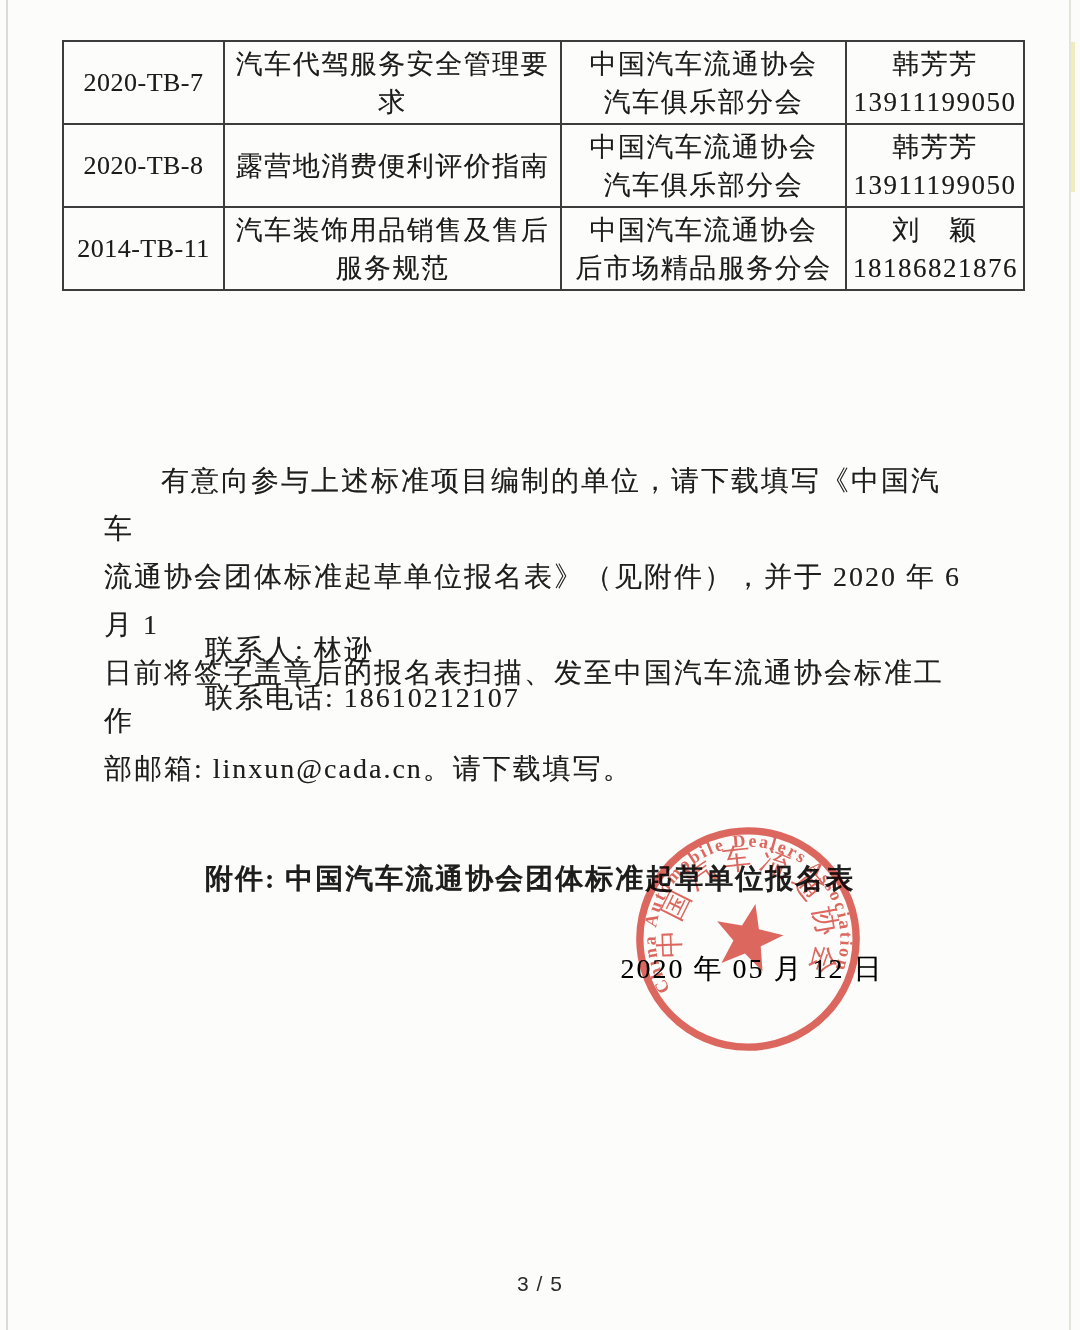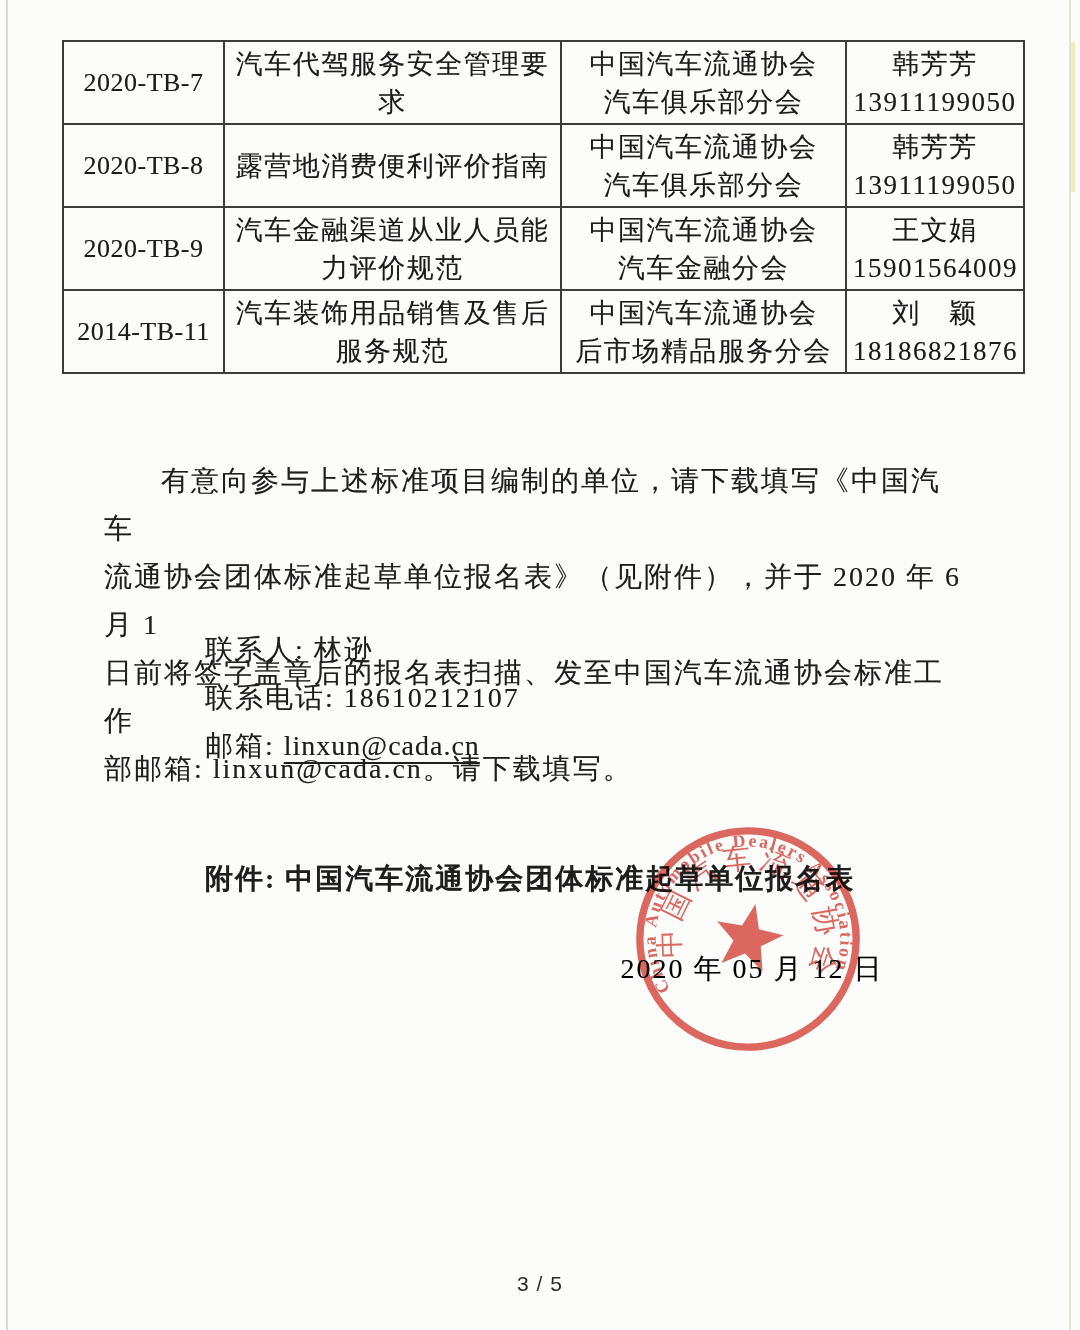--- a/index.html
+++ b/index.html
@@ -116,32 +116,20 @@
       <td class="c-org">
         <div>中国汽车流通协会</div>
         <div>汽车俱乐部分会</div>
       </td>
       <td class="c-contact">
         <div>韩芳芳</div>
         <div>13911199050</div>
       </td>
     </tr>
     <tr>
-      <td class="c-id">2020-TB-9</td>
-      <td class="c-name">汽车金融渠道从业人员能力评价规范</td>
-      <td class="c-org">
-        <div>中国汽车流通协会</div>
-        <div>汽车金融分会</div>
-      </td>
-      <td class="c-contact">
-        <div>王文娟</div>
-        <div>15901564009</div>
-      </td>
-    </tr>
-    <tr>
       <td class="c-id">2014-TB-11</td>
       <td class="c-name">汽车装饰用品销售及售后服务规范</td>
       <td class="c-org">
         <div>中国汽车流通协会</div>
         <div>后市场精品服务分会</div>
       </td>
       <td class="c-contact">
         <div>刘　颖</div>
         <div>18186821876</div>
       </td>
@@ -152,21 +140,20 @@
 <div class="body-par">
   <div class="indent">有意向参与上述标准项目编制的单位，请下载填写《中国汽车</div>
   <div>流通协会团体标准起草单位报名表》（见附件），并于 2020 年 6 月 1</div>
   <div>日前将签字盖章后的报名表扫描、发至中国汽车流通协会标准工作</div>
   <div>部邮箱: linxun@cada.cn。请下载填写。</div>
 </div>
 
 <div class="contact">
   <div>联系人: 林逊</div>
   <div>联系电话: 18610212107</div>
-  <div><span>邮箱: </span><span class="email">linxun@cada.cn</span></div>
 </div>
 
 <div class="attachment">附件: 中国汽车流通协会团体标准起草单位报名表</div>
 
 <svg class="seal" viewBox="0 0 240 240">
   <defs>
     <path id="arc-en" d="M 57.8,182.2 A 88,88 0 1 1 182.2,182.2"></path>
     <path id="arc-cn" d="M 62,150 A 66,66 0 1 1 178,150"></path>
   </defs>
   <g transform="rotate(12 120 120)" opacity="0.82">

